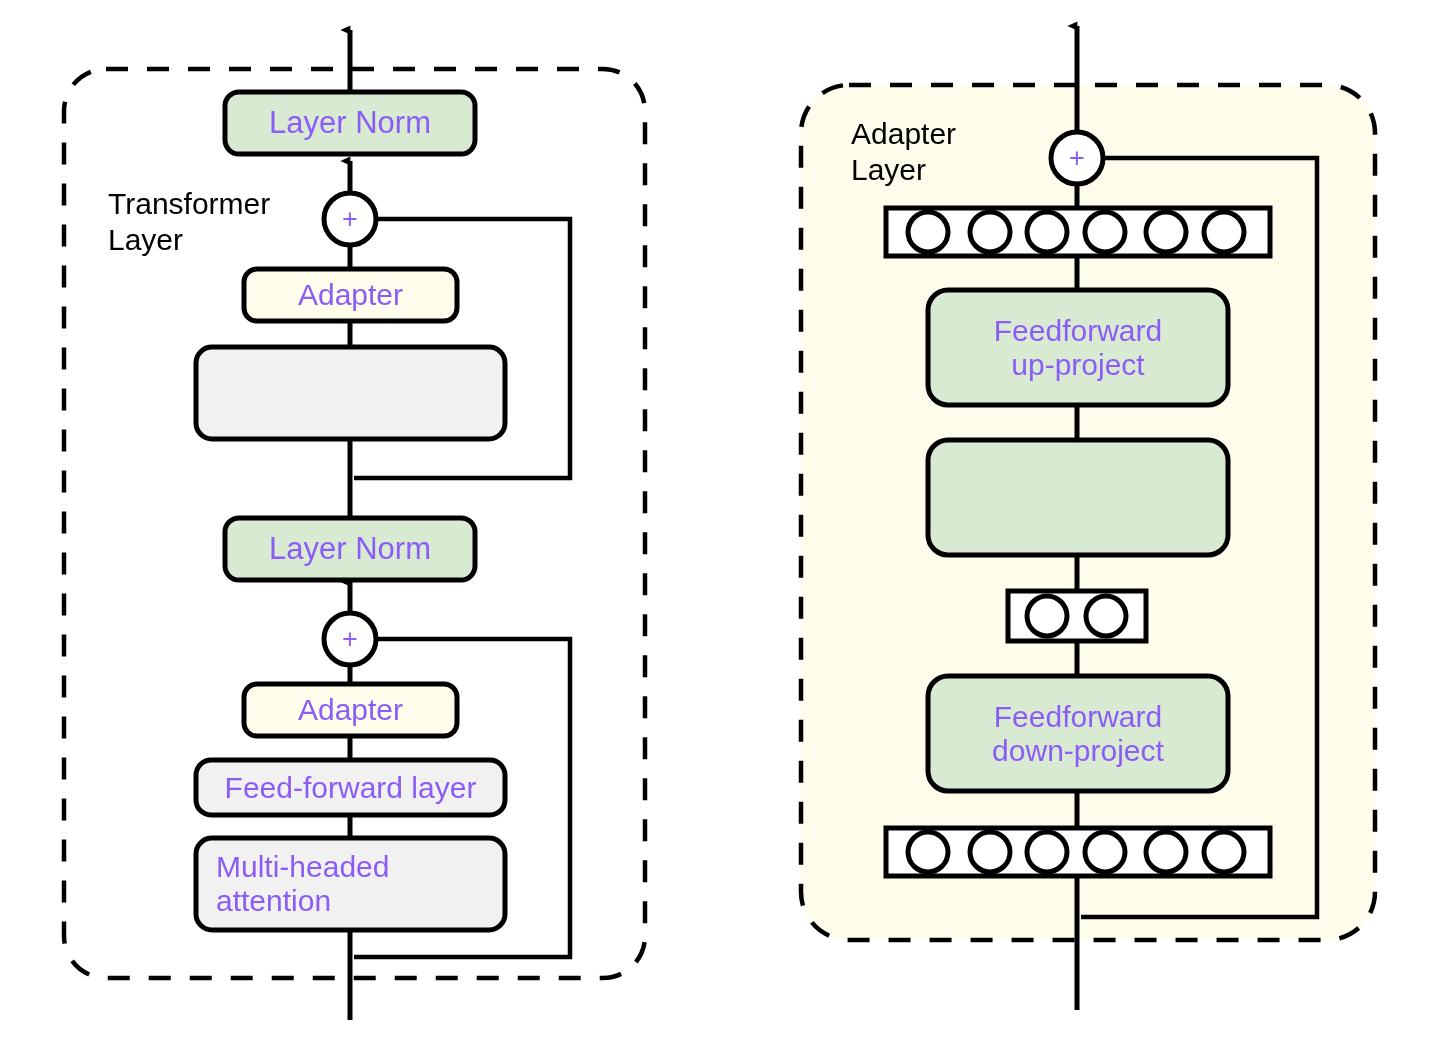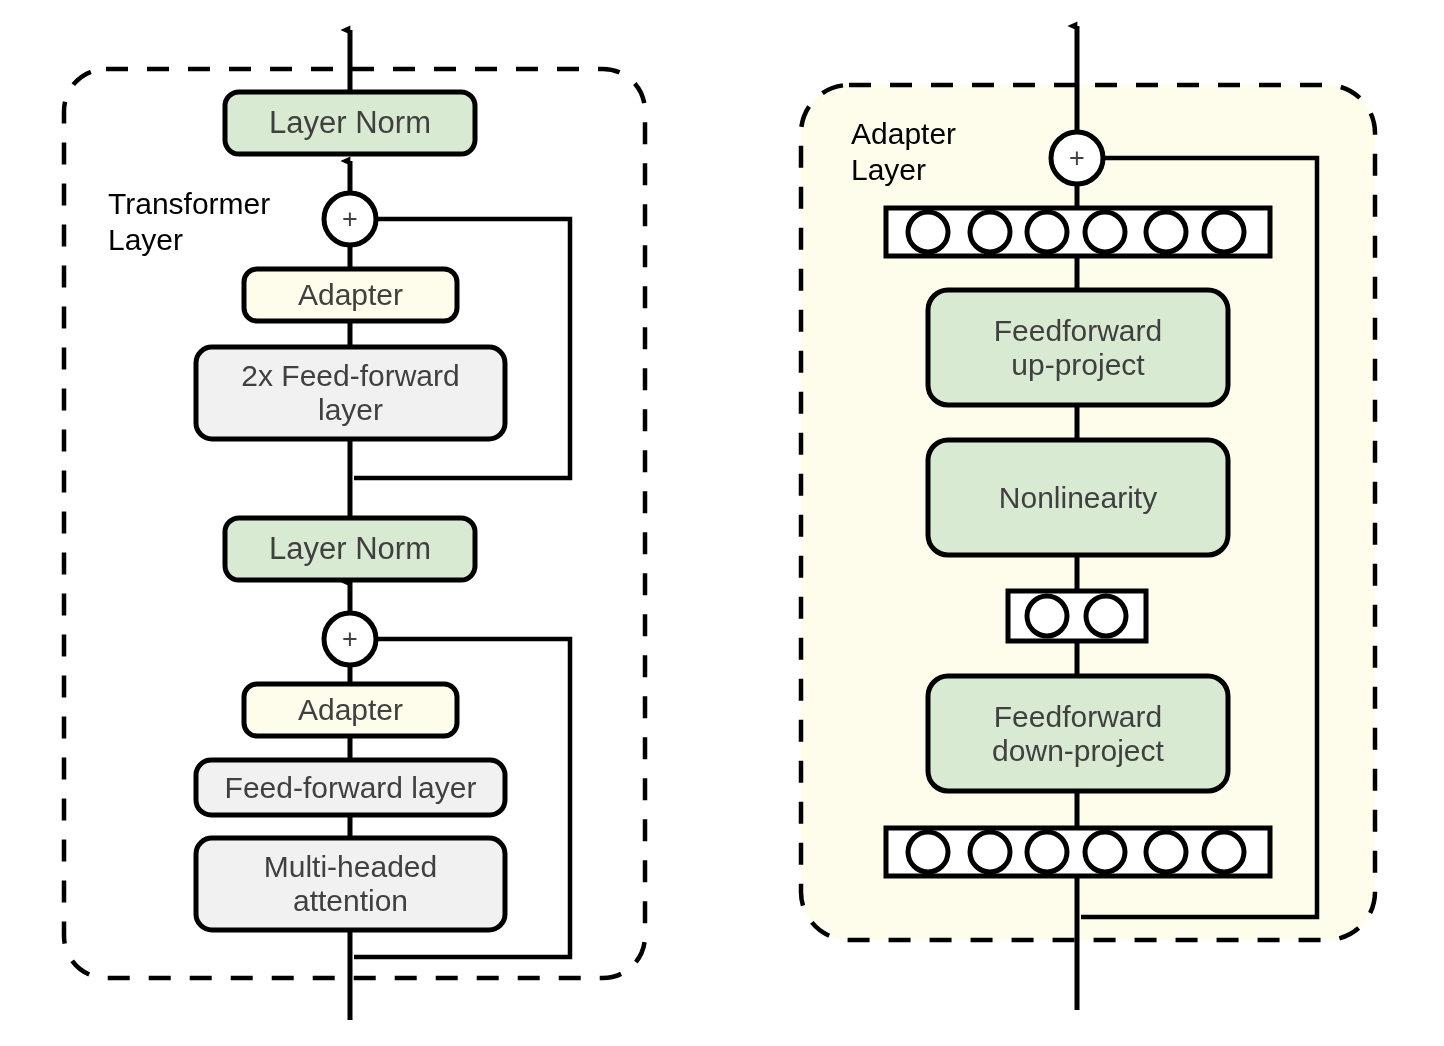--- a/index.html
+++ b/index.html
@@ -1,20 +1,20 @@
 <!DOCTYPE html>
 <html><head>
 <meta charset="utf-8">
 <style>
   html,body{margin:0;padding:0;background:#ffffff;}
   body{width:1444px;height:1046px;font-family:"Liberation Sans",sans-serif;overflow:hidden;}
   #stage{position:relative;width:1444px;height:1046px;}
   svg#diagram{position:absolute;left:0;top:0;width:1444px;height:1046px;}
   .boxlabel{position:absolute;display:flex;align-items:center;justify-content:center;
-            text-align:center;line-height:1.12;color:#404040;pointer-events:none;}
+            text-align:left;line-height:1.12;color:#8b5cf6;pointer-events:none;}
   .fs30{font-size:30px;}
   .fs31{font-size:31px;}
   .plus{font-size:27px;}
   .grouptitle{position:absolute;font-size:30px;line-height:1.2;color:#000;white-space:pre;}
 </style>
 </head>
 <body>
 
 <div id="stage">
 
@@ -104,41 +104,39 @@
   </svg>
 
   <div class="grouptitle" style="left:108px;top:186px;">Transformer<br>Layer</div>
 
   <div class="boxlabel fs31" style="left:225px;top:92px;width:250px;height:62px;">Layer Norm</div>
 
   <div class="boxlabel plus" style="left:324px;top:193px;width:52px;height:52px;">+</div>
 
   <div class="boxlabel fs30" style="left:244px;top:269px;width:213px;height:52px;">Adapter</div>
 
-  <div class="boxlabel fs30" style="left:206px;top:347px;width:289px;height:92px;">2x Feed-forward layer</div>
 
   <div class="boxlabel fs31" style="left:225px;top:518px;width:250px;height:62px;">Layer Norm</div>
 
   <div class="boxlabel plus" style="left:324px;top:613px;width:52px;height:52px;">+</div>
 
   <div class="boxlabel fs30" style="left:244px;top:684px;width:213px;height:52px;">Adapter</div>
 
   <div class="boxlabel fs30" style="left:201px;top:760px;width:299px;height:55px;">Feed-forward layer</div>
 
   <div class="boxlabel fs30" style="left:216px;top:838px;width:269px;height:92px;">Multi-headed attention</div>
 
   <div class="grouptitle" style="left:851px;top:116px;">Adapter<br>Layer</div>
 
   <div class="boxlabel plus" style="left:1051px;top:132px;width:52px;height:52px;">+</div>
 
   <div class="boxlabel fs30" style="left:938px;top:290px;width:280px;height:115px;flex-direction:column;">
     <span>Feedforward</span>
     <span>up-project</span>
   </div>
 
-  <div class="boxlabel fs30" style="left:938px;top:440px;width:280px;height:115px;">Nonlinearity</div>
 
   <div class="boxlabel fs30" style="left:938px;top:676px;width:280px;height:115px;flex-direction:column;">
     <span>Feedforward</span>
     <span>down-project</span>
   </div>
 
 </div>
 
 </body></html>

